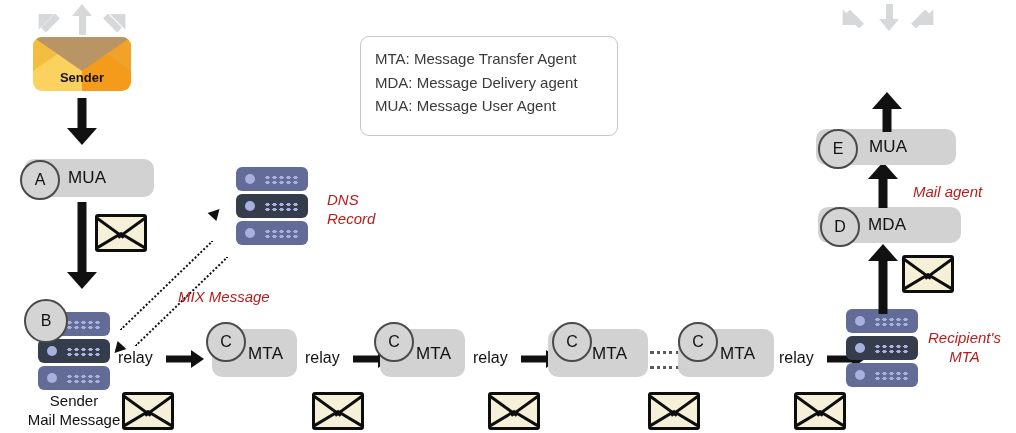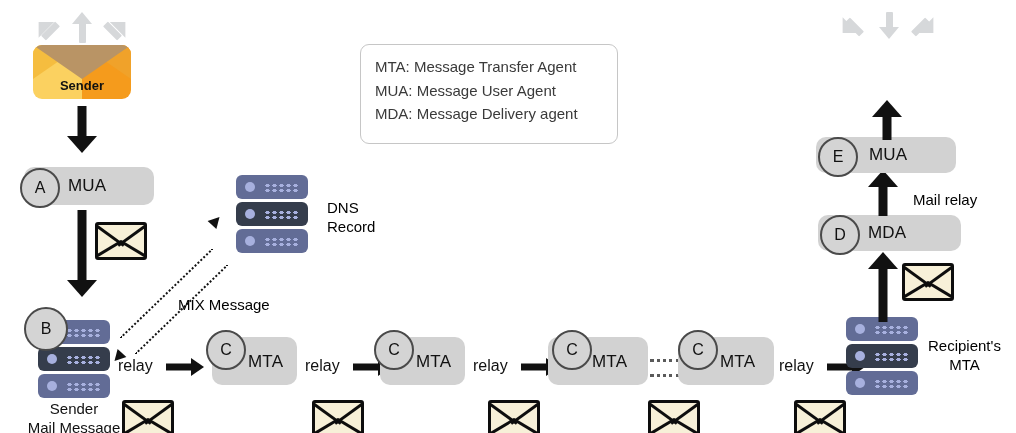--- a/index.html
+++ b/index.html
@@ -1,21 +1,21 @@
 <!DOCTYPE html>
 <html><head>
 <meta charset="utf-8">
 <style>
   html,body{margin:0;padding:0;background:#ffffff;}
   body{
     width:1016px;height:433px;position:relative;overflow:hidden;
     font-family:"Liberation Sans","DejaVu Sans",sans-serif;
     color:#1a1a1a;
   }
-  .stage{position:absolute;left:0;top:12px;width:1016px;height:398px;}
+  .stage{position:absolute;left:0;top:4px;width:1016px;height:398px;}
 
   
   .rolebox{
     position:absolute;border-radius:10px;background:#d2d2d2;
     display:flex;align-items:center;
   }
   .rolebox .rlabel{
     position:absolute;font-size:17px;color:#111;letter-spacing:.2px;
     white-space:nowrap;
   }
@@ -53,21 +53,21 @@
   
   .server{position:absolute;width:72px;height:78px;}
   .server .bar{position:absolute;left:0;width:72px;height:24px;border-radius:6px;box-sizing:border-box;}
   .server .bar.b1{top:0;background:#626c96;}
   .server .bar.b2{top:27px;background:#353d4c;}
   .server .bar.b3{top:54px;background:#626c96;}
   .server .dot{position:absolute;left:8px;top:7px;width:10px;height:10px;border-radius:50%;background:#a7b0de;}
 
   
   .cap{position:absolute;font-size:15px;color:#111;text-align:center;line-height:1.25;white-space:nowrap;}
-  .capL{position:absolute;font-size:15px;color:#000000;line-height:1.25;white-space:nowrap;}
+  .capL{position:absolute;font-size:15px;color:#b91c1c;line-height:1.25;white-space:nowrap;font-style:italic;}
 
   
   .legend{
     position:absolute;left:360px;top:32px;width:258px;height:100px;
     border:1px solid #c6c6c6;border-radius:9px;background:#fff;
     box-sizing:border-box;padding:10px 14px;
   }
   .legend div{font-size:15px;color:#3a3a3a;line-height:1.58;white-space:nowrap;}
 
   
@@ -100,22 +100,22 @@
   .ddash{position:absolute;height:0;border-top:3px dotted #5a5a5a;}
   .relay{position:absolute;font-size:16px;color:#111;white-space:nowrap;}
 </style>
 </head>
 <body>
 
 <div class="stage">
 
   <div class="legend">
     <div>MTA: Message Transfer Agent</div>
+    <div>MDA: Message Delivery agent</div>
     <div>MUA: Message User Agent</div>
-    <div>MDA: Message Delivery agent</div>
   </div>
 
   <div class="garrow" style="left:36px;top:2px;">
     <div class="gs" style="left:11px;top:7px;height:20px;transform:rotate(45deg);transform-origin:50% 50%;"></div>
     <div class="gh" style="left:1px;top:1px;border-right:11px solid #d6d8da;border-top:11px solid transparent;border-bottom:11px solid transparent;transform:rotate(45deg);"></div>
   </div>
   <div class="garrow" style="left:69px;top:0px;">
     <div class="gs" style="left:10px;top:9px;height:22px;"></div>
     <div class="gh" style="left:3px;top:0px;border-left:10px solid transparent;border-right:10px solid transparent;border-bottom:12px solid #d6d8da;"></div>
   </div>
@@ -337,21 +337,21 @@
     <span class="rlabel" style="left:50px;">MDA</span>
   </div>
   <div class="badge" style="left:820px;top:203px;width:36px;height:36px;">
     <span>D</span>
   </div>
 
   <div class="arrV" style="left:868px;top:158px;width:30px;height:46px;">
     <div class="head headUp" style="top:0;"></div>
     <div class="shaft" style="top:15px;height:31px;"></div>
   </div>
-  <div class="capL" style="left:913px;top:179px;">Mail relay</div>
+  <div class="capL" style="left:913px;top:179px;">Mail agent</div>
 
   <div class="rolebox" style="left:816px;top:125px;width:140px;height:36px;">
     <span class="rlabel" style="left:53px;">MUA</span>
   </div>
   <div class="badge" style="left:818px;top:125px;width:36px;height:36px;">
     <span>E</span>
   </div>
 
   <div class="arrV" style="left:872px;top:88px;width:30px;height:40px;">
     <div class="head headUp" style="top:0;"></div>

